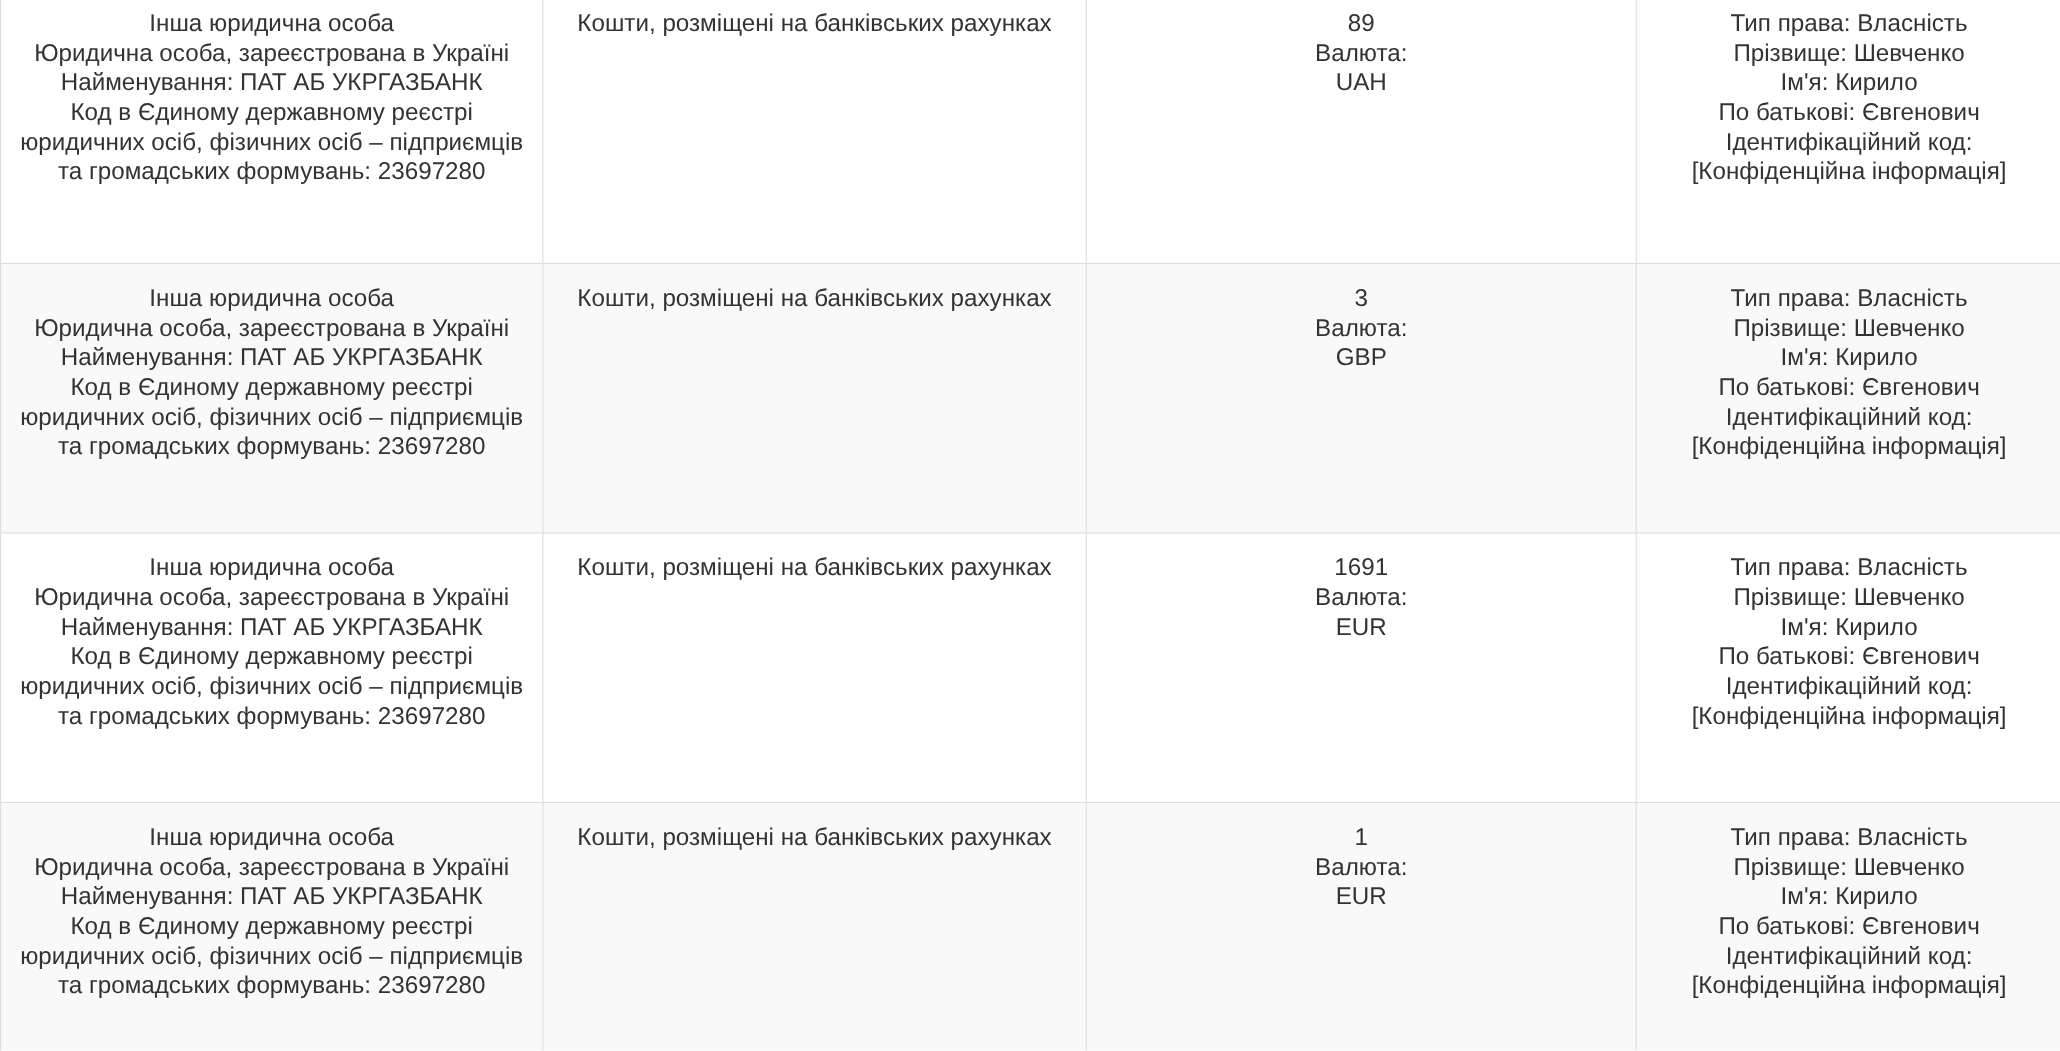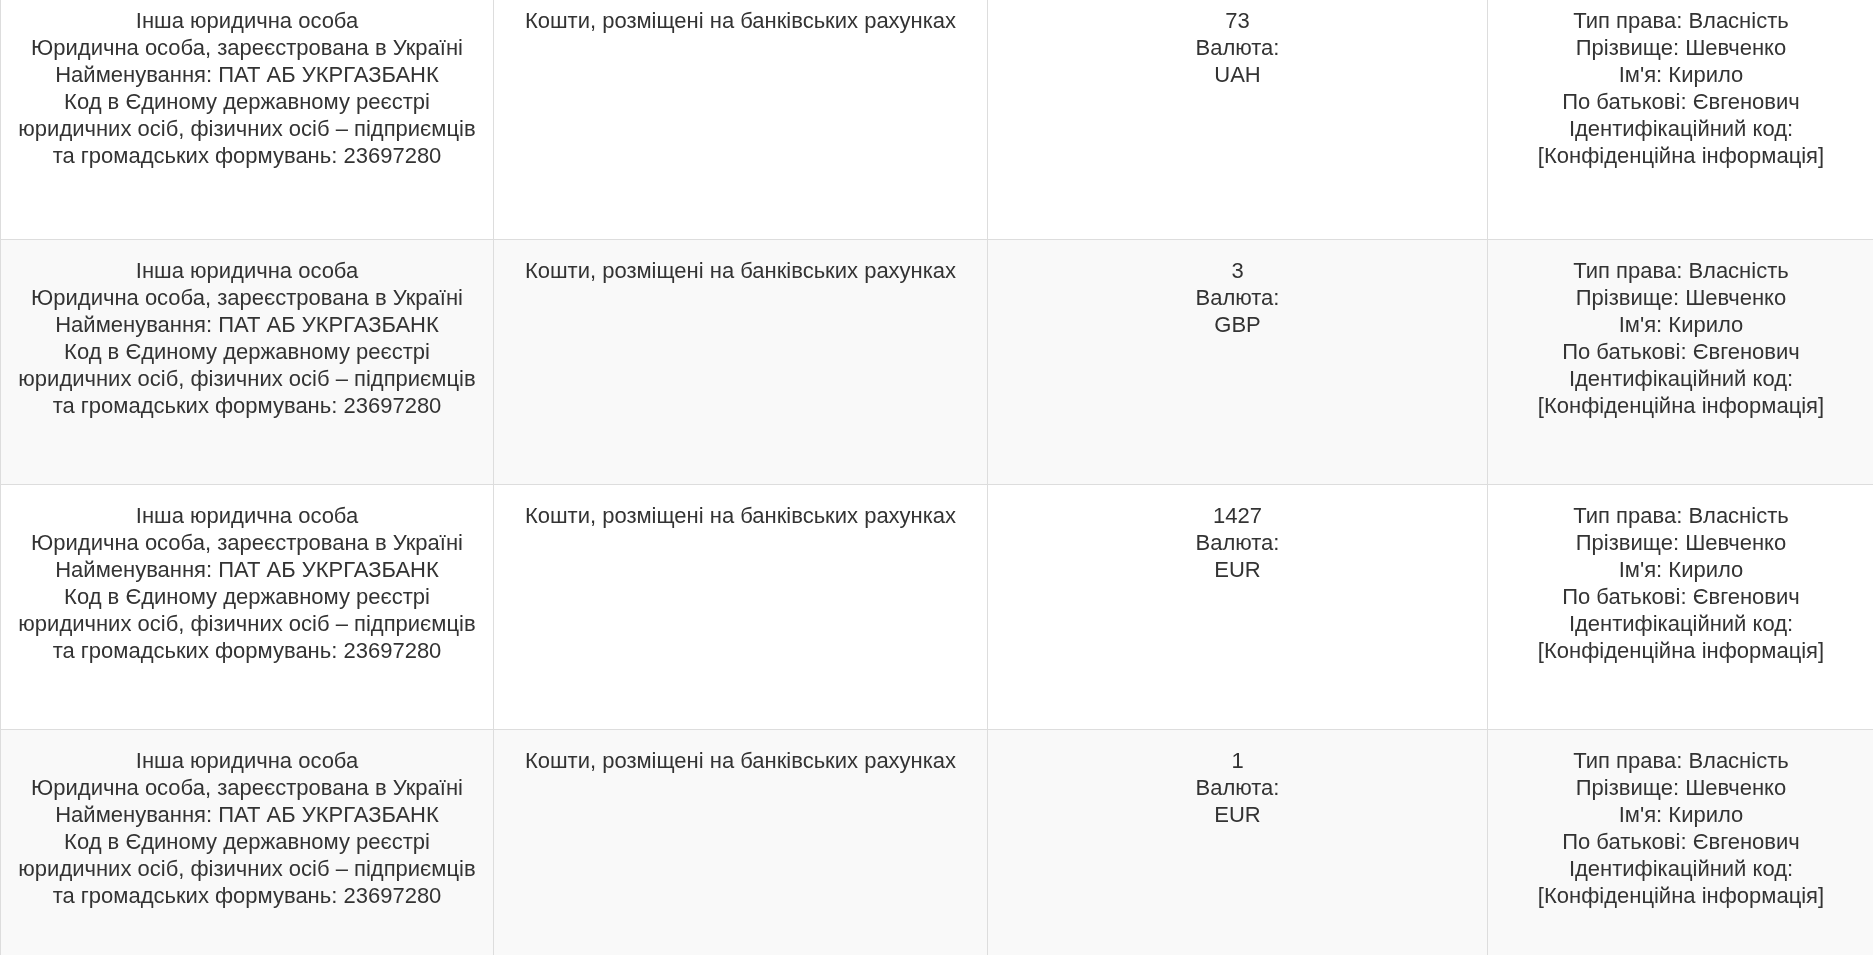--- a/index.html
+++ b/index.html
@@ -53,21 +53,21 @@
     <td class="col-entity">
       <div><b>Інша юридична особа</b></div>
       <div>Юридична особа, зареєстрована в Україні</div>
       <div><b>Найменування:</b> <span>ПАТ АБ УКРГАЗБАНК</span></div>
       <div><b>Код в Єдиному державному реєстрі юридичних осіб, фізичних осіб – підприємців та громадських формувань:</b> <span>23697280</span></div>
     </td>
     <td class="col-asset">
       <div>Кошти, розміщені на банківських рахунках</div>
     </td>
     <td class="col-amount">
-      <div>73</div>
+      <div>89</div>
       <div><b>Валюта:</b></div>
       <div>UAH</div>
     </td>
     <td class="col-rights">
       <div><b>Тип права:</b> <span>Власність</span></div>
       <div><b>Прізвище:</b> <span>Шевченко</span></div>
       <div><b>Ім'я:</b> <span>Кирило</span></div>
       <div><b>По батькові:</b> <span>Євгенович</span></div>
       <div><b>Ідентифікаційний код:</b> <span>[Конфіденційна інформація]</span></div>
     </td>
@@ -101,21 +101,21 @@
     <td class="col-entity">
       <div><b>Інша юридична особа</b></div>
       <div>Юридична особа, зареєстрована в Україні</div>
       <div><b>Найменування:</b> <span>ПАТ АБ УКРГАЗБАНК</span></div>
       <div><b>Код в Єдиному державному реєстрі юридичних осіб, фізичних осіб – підприємців та громадських формувань:</b> <span>23697280</span></div>
     </td>
     <td class="col-asset">
       <div>Кошти, розміщені на банківських рахунках</div>
     </td>
     <td class="col-amount">
-      <div>1427</div>
+      <div>1691</div>
       <div><b>Валюта:</b></div>
       <div>EUR</div>
     </td>
     <td class="col-rights">
       <div><b>Тип права:</b> <span>Власність</span></div>
       <div><b>Прізвище:</b> <span>Шевченко</span></div>
       <div><b>Ім'я:</b> <span>Кирило</span></div>
       <div><b>По батькові:</b> <span>Євгенович</span></div>
       <div><b>Ідентифікаційний код:</b> <span>[Конфіденційна інформація]</span></div>
     </td>

